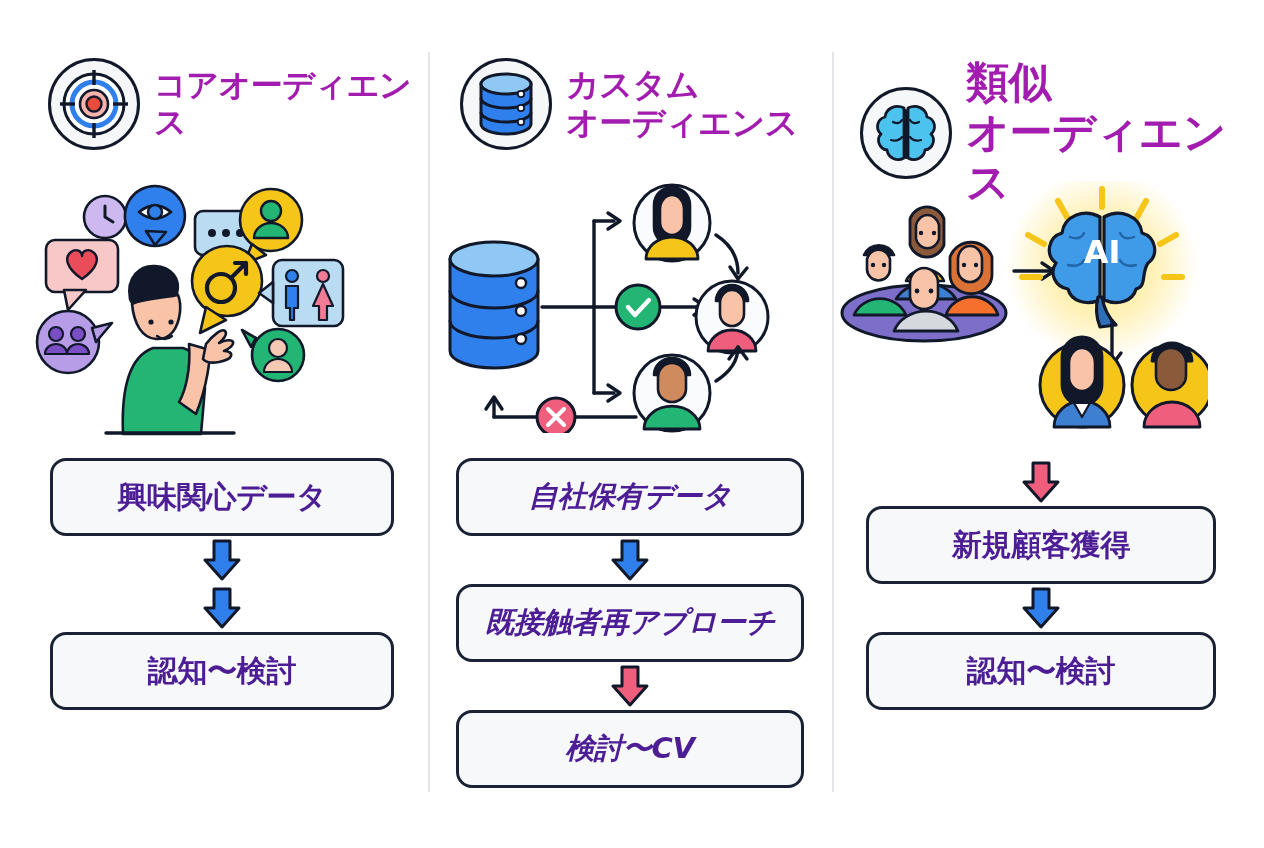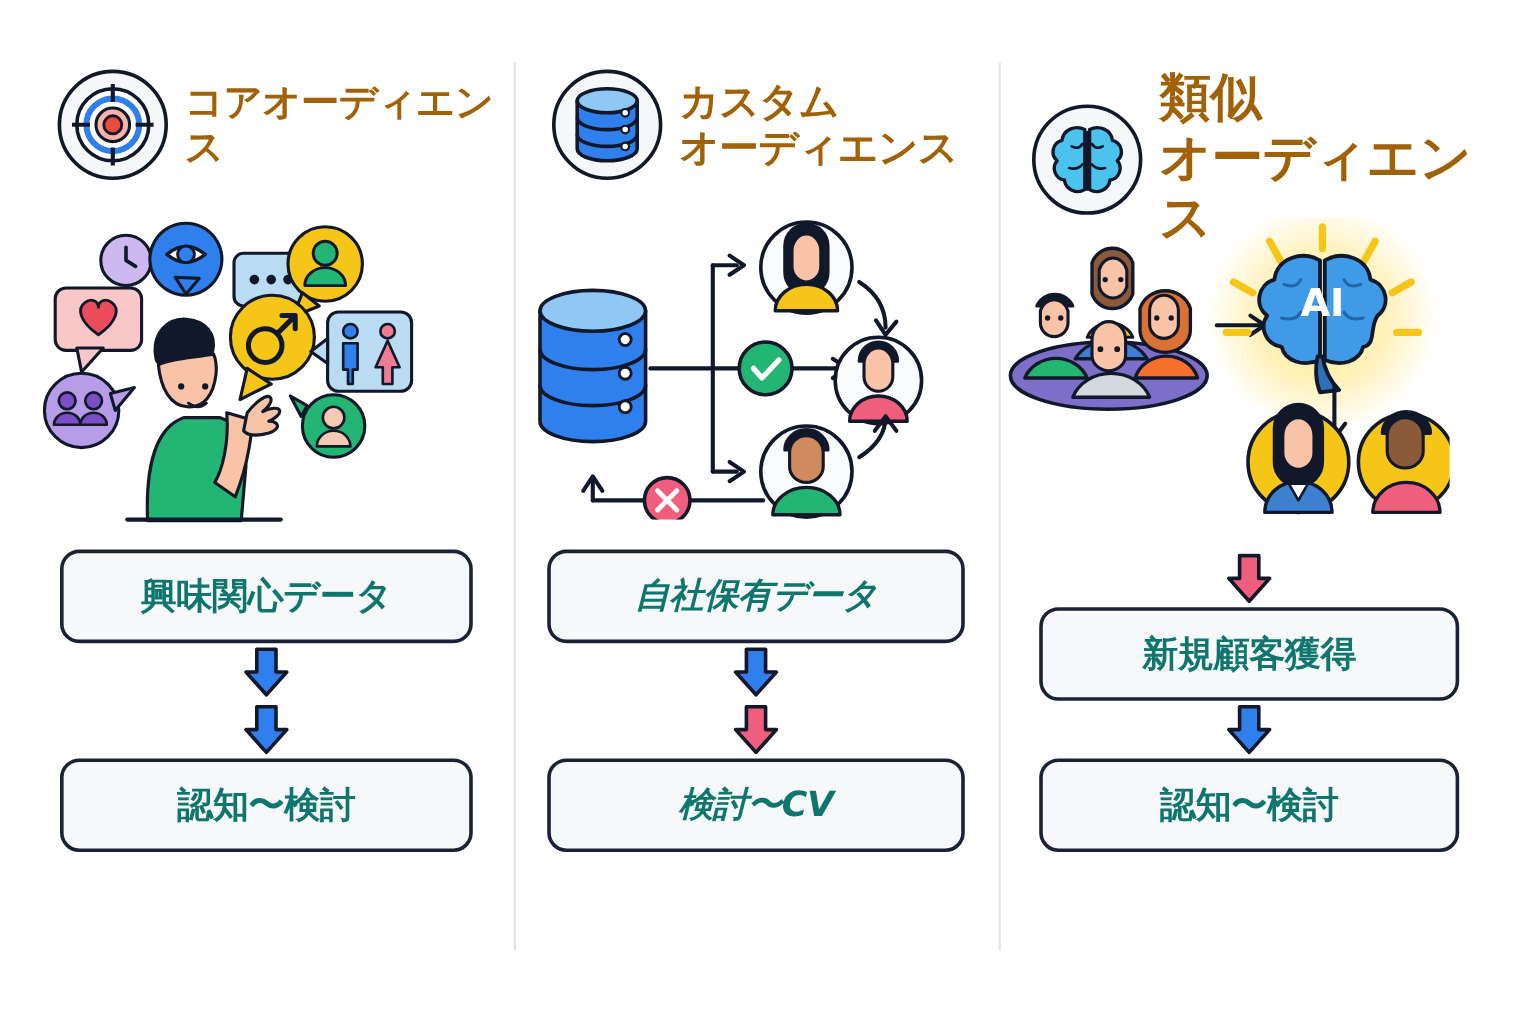--- a/index.html
+++ b/index.html
@@ -65,21 +65,21 @@
     border: 3.2px solid #11182a;
     display: flex;
     align-items: center;
     justify-content: center;
     box-sizing: border-box;
   }
   .col-title {
     font-size: 33px;
     font-weight: 700;
     line-height: 1.16;
-    color: #a16207;
+    color: #a21caf;
     letter-spacing: -0.5px;
     white-space: pre-line;
   }
   .col-0 .col-title { font-size: 32px; }
   .col-2 .col-title { font-size: 43px; }
 
   
   .illus {
     position: absolute;
     top: 176px;
@@ -105,21 +105,21 @@
     height: 78px;
     border: 3px solid #1b2236;
     border-radius: 16px;
     background: #f7f8f9;
     display: flex;
     align-items: center;
     justify-content: center;
     box-sizing: border-box;
     font-size: 30px;
     font-weight: 700;
-    color: #0f766e;
+    color: #4c1d95;
     letter-spacing: -0.3px;
   }
   .col-1 .chip { font-size: 29px; }
 
   .arrow-wrap {
     height: 48px;
     display: flex;
     align-items: center;
     justify-content: center;
   }
@@ -304,20 +304,21 @@
       </svg>
     </div>
 
     <div class="flow">
       <div class="chip">自社保有データ</div>
       <div class="arrow-wrap">
         <svg class="fat-arrow" width="42" height="42" viewBox="0 0 42 42" aria-hidden="true">
           <path d="M13 2 h16 v19 h9 L21 40 L4 21 h9 z" fill="#2f80ed" stroke="#11182a" stroke-width="3" stroke-linejoin="round"></path>
         </svg>
       </div>
+      <div class="chip">既接触者再アプローチ</div>
       <div class="arrow-wrap">
         <svg class="fat-arrow" width="42" height="42" viewBox="0 0 42 42" aria-hidden="true">
           <path d="M13 2 h16 v19 h9 L21 40 L4 21 h9 z" fill="#ef5e7d" stroke="#11182a" stroke-width="3" stroke-linejoin="round"></path>
         </svg>
       </div>
       <div class="chip">検討〜CV</div>
     </div>
   </div>
 
   <div class="column col-2">

